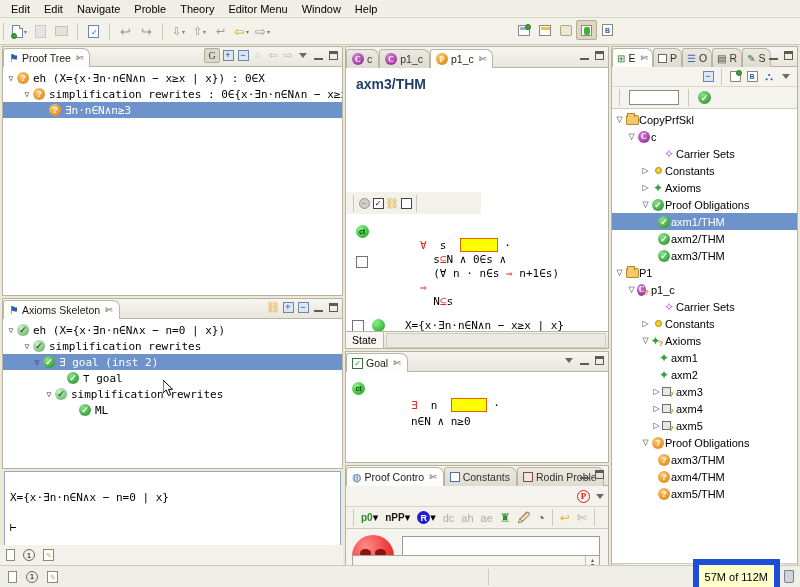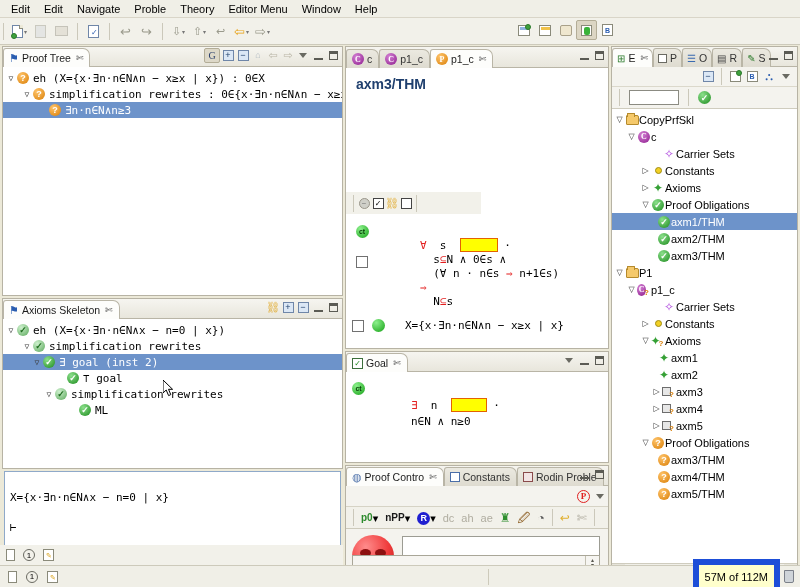--- a/index.html
+++ b/index.html
@@ -190,21 +190,21 @@
   .pc-ico-p {
     width: 13px; height: 13px; border-radius: 50%; border: 1.5px solid #e02020;
     color: #e02020; font-size: 9px; font-weight: bold; display: flex;
     align-items: center; justify-content: center; font-family: "Liberation Serif", serif;
   }
   .pc-toolbar {
     height: 23px; background: #f2f1ea; border-top: 1px solid #d6d3c5;
     border-bottom: 1px solid #cdcabb;
     display: flex; align-items: center; padding-left: 4px; gap: 1px;
   }
-  .pcb { display: flex; height: 20px; padding: 4px 3px; cursor: default; }
+  .pcb { display: flex; align-items: center; height: 20px; padding: 4px 3px; cursor: default; }
   .pcb.dim { color: #b0ada0; }
   .pcb .t { font-size: 10px; font-weight: bold; color: #2c8a2c; }
   .blue-R {
     width: 13px; height: 13px; border-radius: 50%; background: #1f1fd0;
     color: #fff; font-size: 9px; font-weight: bold; display: flex;
     align-items: center; justify-content: center;
   }
   .smiley {
     width: 42px; height: 42px; border-radius: 50%;
     background: radial-gradient(circle at 33% 28%, #ff8c8c 0%, #ef3b3b 55%, #b81818 100%);
@@ -562,20 +562,24 @@
 <span class="u-red">⇒</span>
   N<span class="u-red">⊆</span>s</div>
         </div>
         <div class="hyp-row" style="padding-left:6px;padding-top:10px">
           <span class="hyp-check" style="margin-top:1px"></span>
           <span class="ct-badge" style="margin-left:8px"></span>
           <div class="formula" style="padding-left:20px">X={x·∃n·n∈N∧n − x≥x | x}</div>
         </div>
       </div>
 
+      <div class="statetab">
+        <span class="lbl">State</span>
+        <span class="rest"></span>
+      </div>
     </div>
   </div>
 
   <div class="panel" style="left:345px; top:305px; width:264px; height:112px;">
     <div class="tabstrip">
       <div class="vtab active">
         <span style="width:11px;height:11px;border:1px solid #3b6f3b;background:#fff;display:inline-flex;align-items:center;justify-content:center;font-size:8px;color:#1d8a1d">✓</span>
         <span>Goal</span>
         <span class="xm">✄</span>
       </div>

